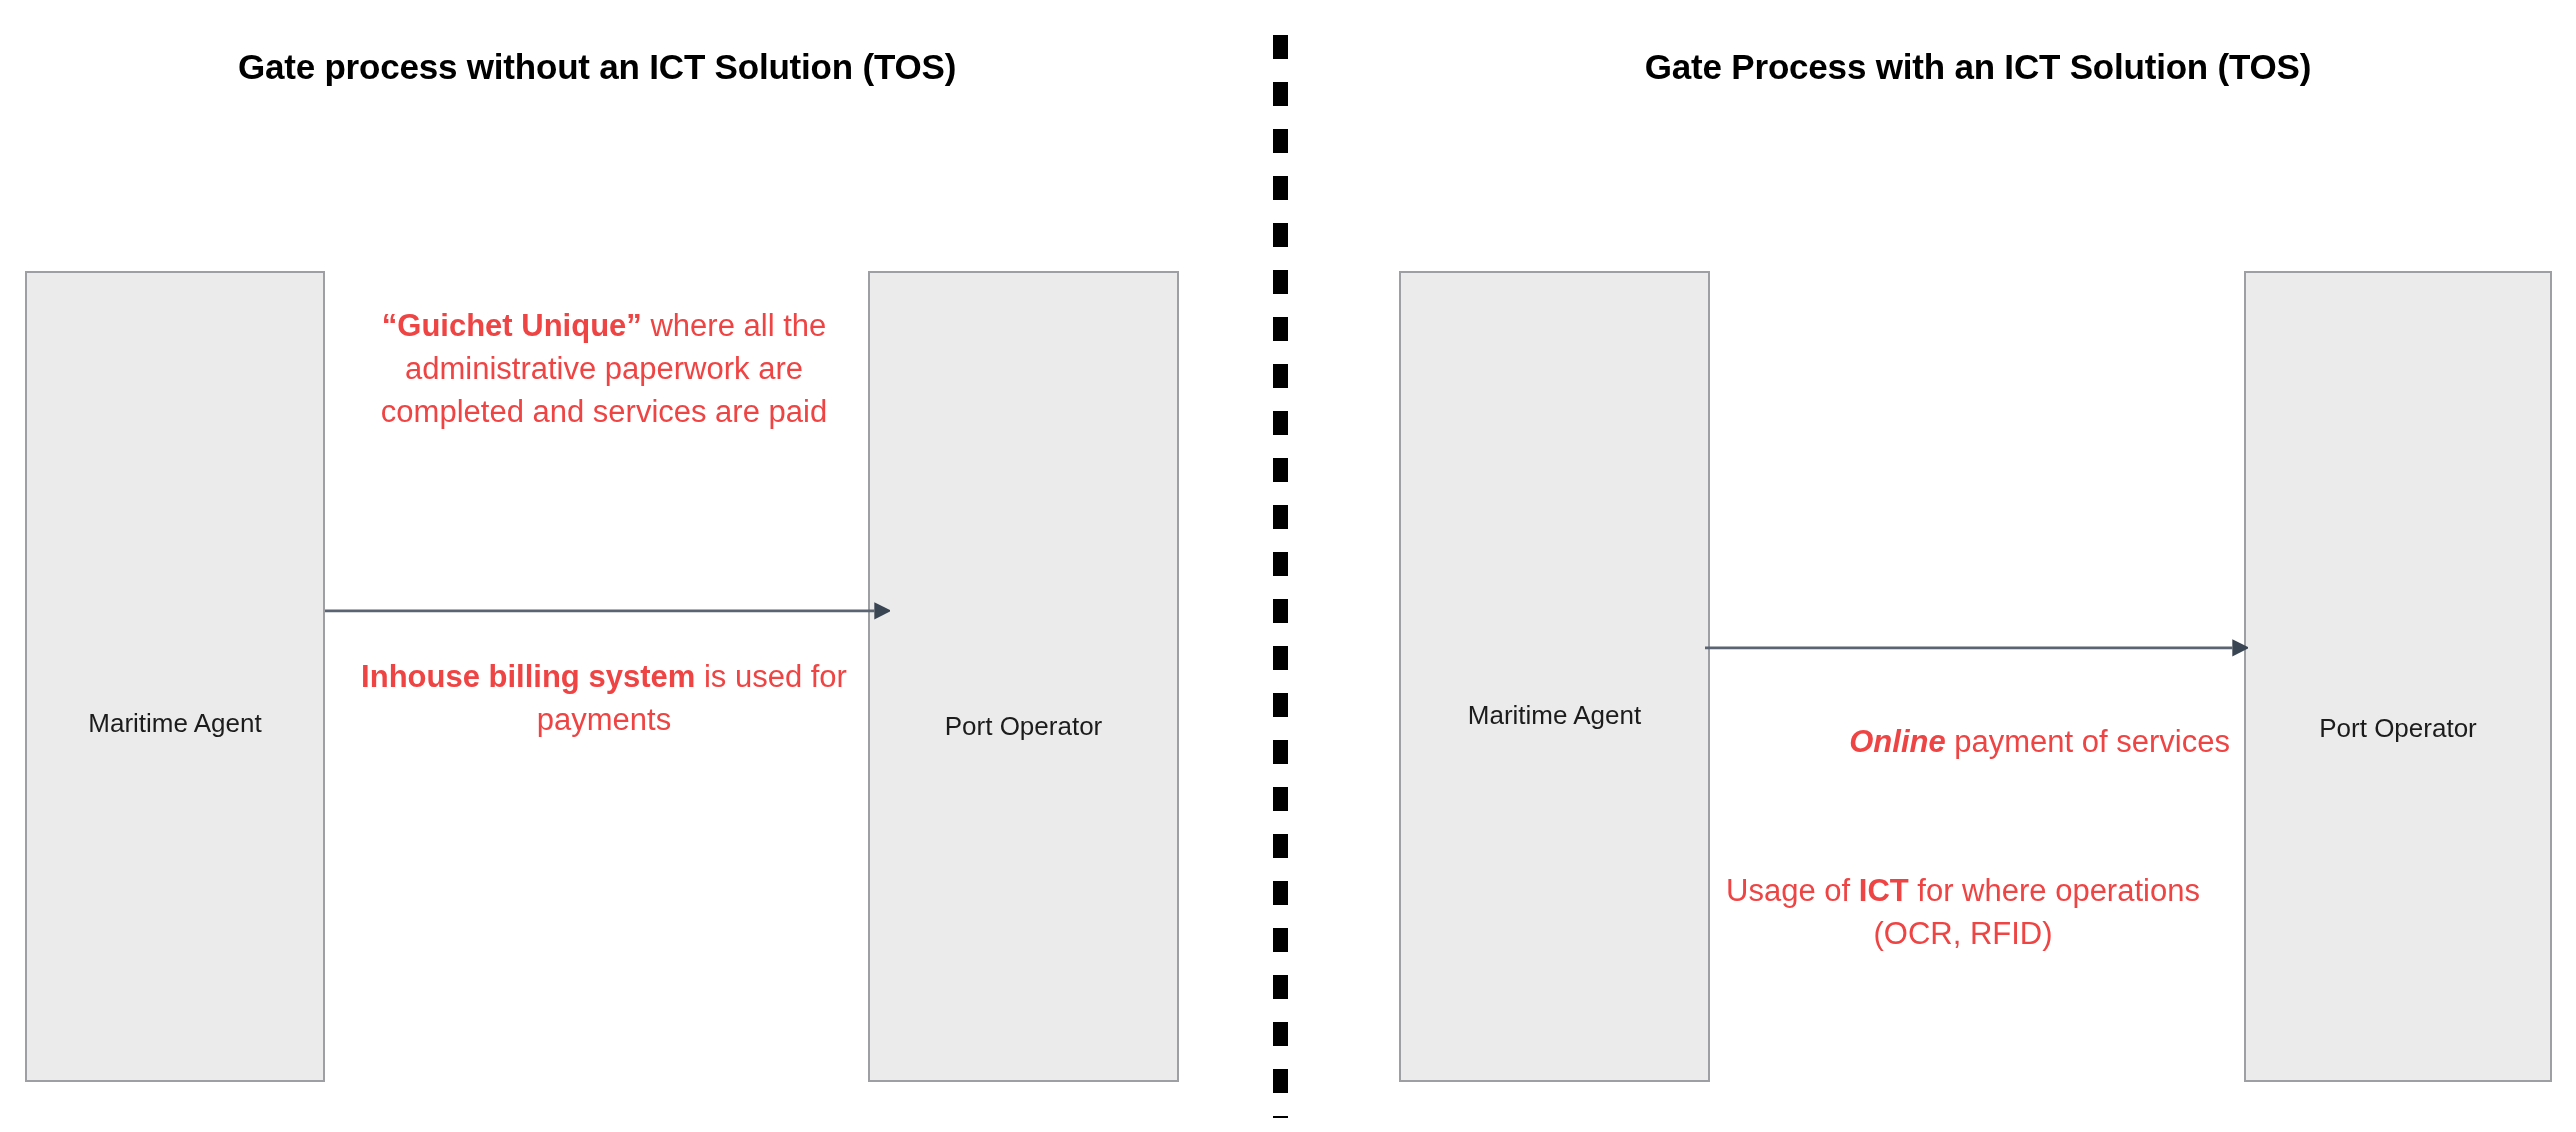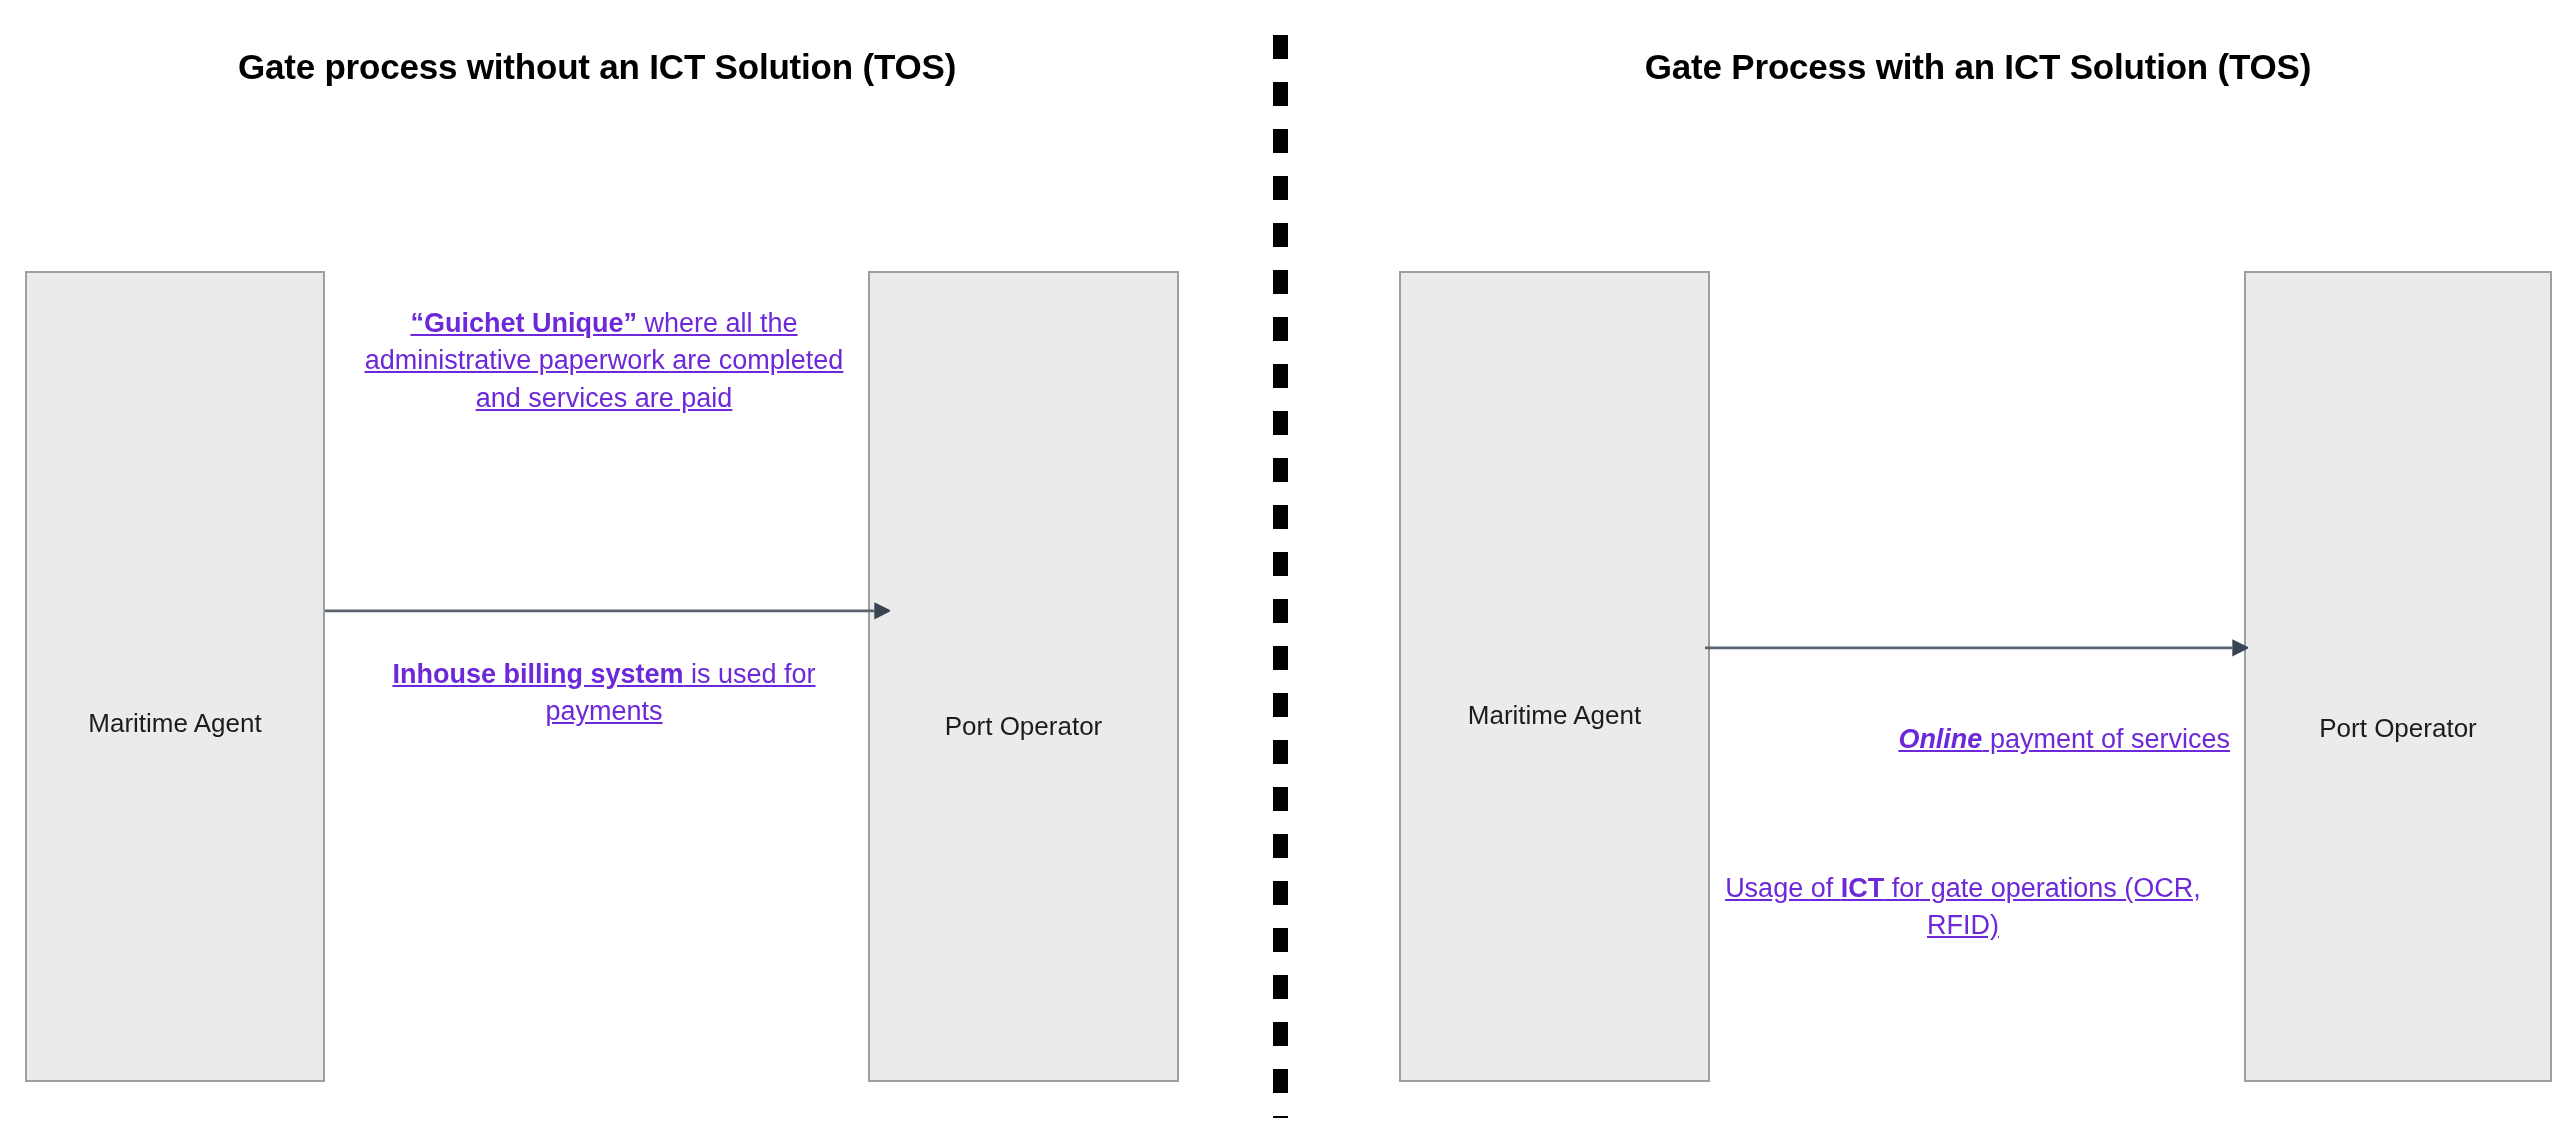--- a/index.html
+++ b/index.html
@@ -86,24 +86,23 @@
   }
   .flow-arrow svg { display: block; width: 100%; height: 100%; }
 
   #arrow-left  { left: 325px;  top: 599px; width: 565px; }
   #arrow-right { left: 1705px; top: 636px; width: 543px; }
 
   
   .annotation {
     position: absolute;
     text-align: center;
-    font-size: 27px;
+    font-size: 31px;
     line-height: 1.38;
-    color: #6d28d9;
-    text-decoration: underline;
+    color: #ef4444;
   }
   .annotation b { font-weight: bold; }
   .annotation .bi { font-weight: bold; font-style: italic; }
 
   #note-left-top    { left: 345px;  top: 305px;  width: 518px; }
   #note-left-bottom { left: 345px;  top: 656px;  width: 518px; }
 
   #note-right-top    { left: 1696px; top: 470px;  width: 534px; }
   #note-right-mid    { left: 1696px; top: 721px;  width: 534px; text-align: right; }
   #note-right-bottom { left: 1696px; top: 870px; width: 534px; }
@@ -156,17 +155,17 @@
       <polygon points="672,4 694,15 672,26" fill="#3a4553"></polygon>
     </svg>
   </div>
 
 
   <div class="annotation" id="note-right-mid">
     <span class="bi">Online</span><span> payment of services</span>
   </div>
 
   <div class="annotation" id="note-right-bottom">
-    <span>Usage of </span><b>ICT</b><span> for gate operations (OCR, RFID)</span>
+    <span>Usage of </span><b>ICT</b><span> for where operations (OCR, RFID)</span>
   </div>
 
 </div>
 
 
 </body></html>

